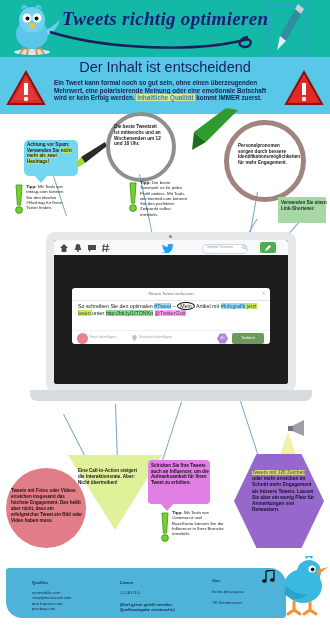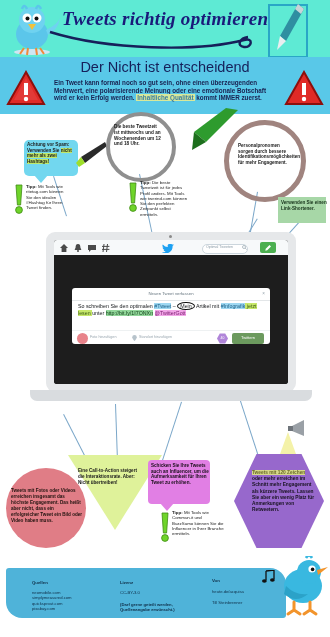--- a/index.html
+++ b/index.html
@@ -1,20 +1,20 @@
 <!DOCTYPE html>
 <html><head>
 <meta charset="utf-8">
 <style>
   html,body{margin:0;padding:0;background:#fff;}
   body{width:330px;height:637px;font-family:"Liberation Sans",sans-serif;overflow:hidden;}
   #page{position:relative;width:330px;height:637px;background:#ffffff;overflow:hidden;}
 
   
-  .header{position:absolute;left:0;top:0;width:330px;height:58px;background:#5eead4;}
+  .header{position:absolute;left:0;top:0;width:330px;height:58px;background:#14b8a6;}
   .hdr-title{position:absolute;left:62px;top:8px;width:200px;height:34px;
     font-family:"Liberation Serif",serif;font-style:italic;font-weight:bold;
     font-size:19px;color:#1a1a7a;letter-spacing:.3px;white-space:nowrap;}
   .swoosh{position:absolute;left:48px;top:28px;width:220px;height:26px;}
   .bird-hdr{position:absolute;left:6px;top:4px;width:56px;height:52px;}
   .pen-box{position:absolute;left:268px;top:4px;width:36px;height:50px;border:2px solid #2aa6c6;}
   .pen{position:absolute;left:272px;top:2px;width:34px;height:52px;}
 
   
   .band{position:absolute;left:0;top:57px;width:330px;height:57px;background:#59c8e8;}
@@ -150,21 +150,21 @@
     </svg>
     <div class="pen-box"></div>
     <svg class="pen" viewBox="0 0 34 52">
       <path d="M26 2 l6 5 -18 32 -6 -5 Z" fill="#2f8ea1"></path>
       <path d="M26 2 l6 5 -3 5 -6 -5 Z" fill="#c9d4d8"></path>
       <path d="M8 34 l6 5 -9 9 Z" fill="#e9eef0"></path>
     </svg>
   </div>
 
   <div class="band"></div>
-  <div class="band-title">Der Nicht ist entscheidend</div>
+  <div class="band-title">Der Inhalt ist entscheidend</div>
   <div class="band-body">
     <span>Ein Tweet kann formal noch so gut sein, ohne einen überzeugenden Mehrwert,  eine polarisierende Meinung oder eine emotionale Botschaft wird  er kein Erfolg werden.</span>
     <span class="hl-band">Inhaltliche Qualität</span><span> kommt IMMER zuerst.</span>
   </div>
   <svg class="warn l" viewBox="0 0 40 36">
     <path d="M20 2 L38 34 L2 34 Z" fill="#e02a26" stroke="#8d0f0c" stroke-width="2"></path>
     <path d="M20 8 L32 30 L8 30 Z" fill="#fff" opacity=".08"></path>
     <rect x="18" y="13" width="4" height="12" fill="#fff"></rect>
       <circle cx="20" cy="29" r="2.2" fill="#fff"></circle>
   </svg>

